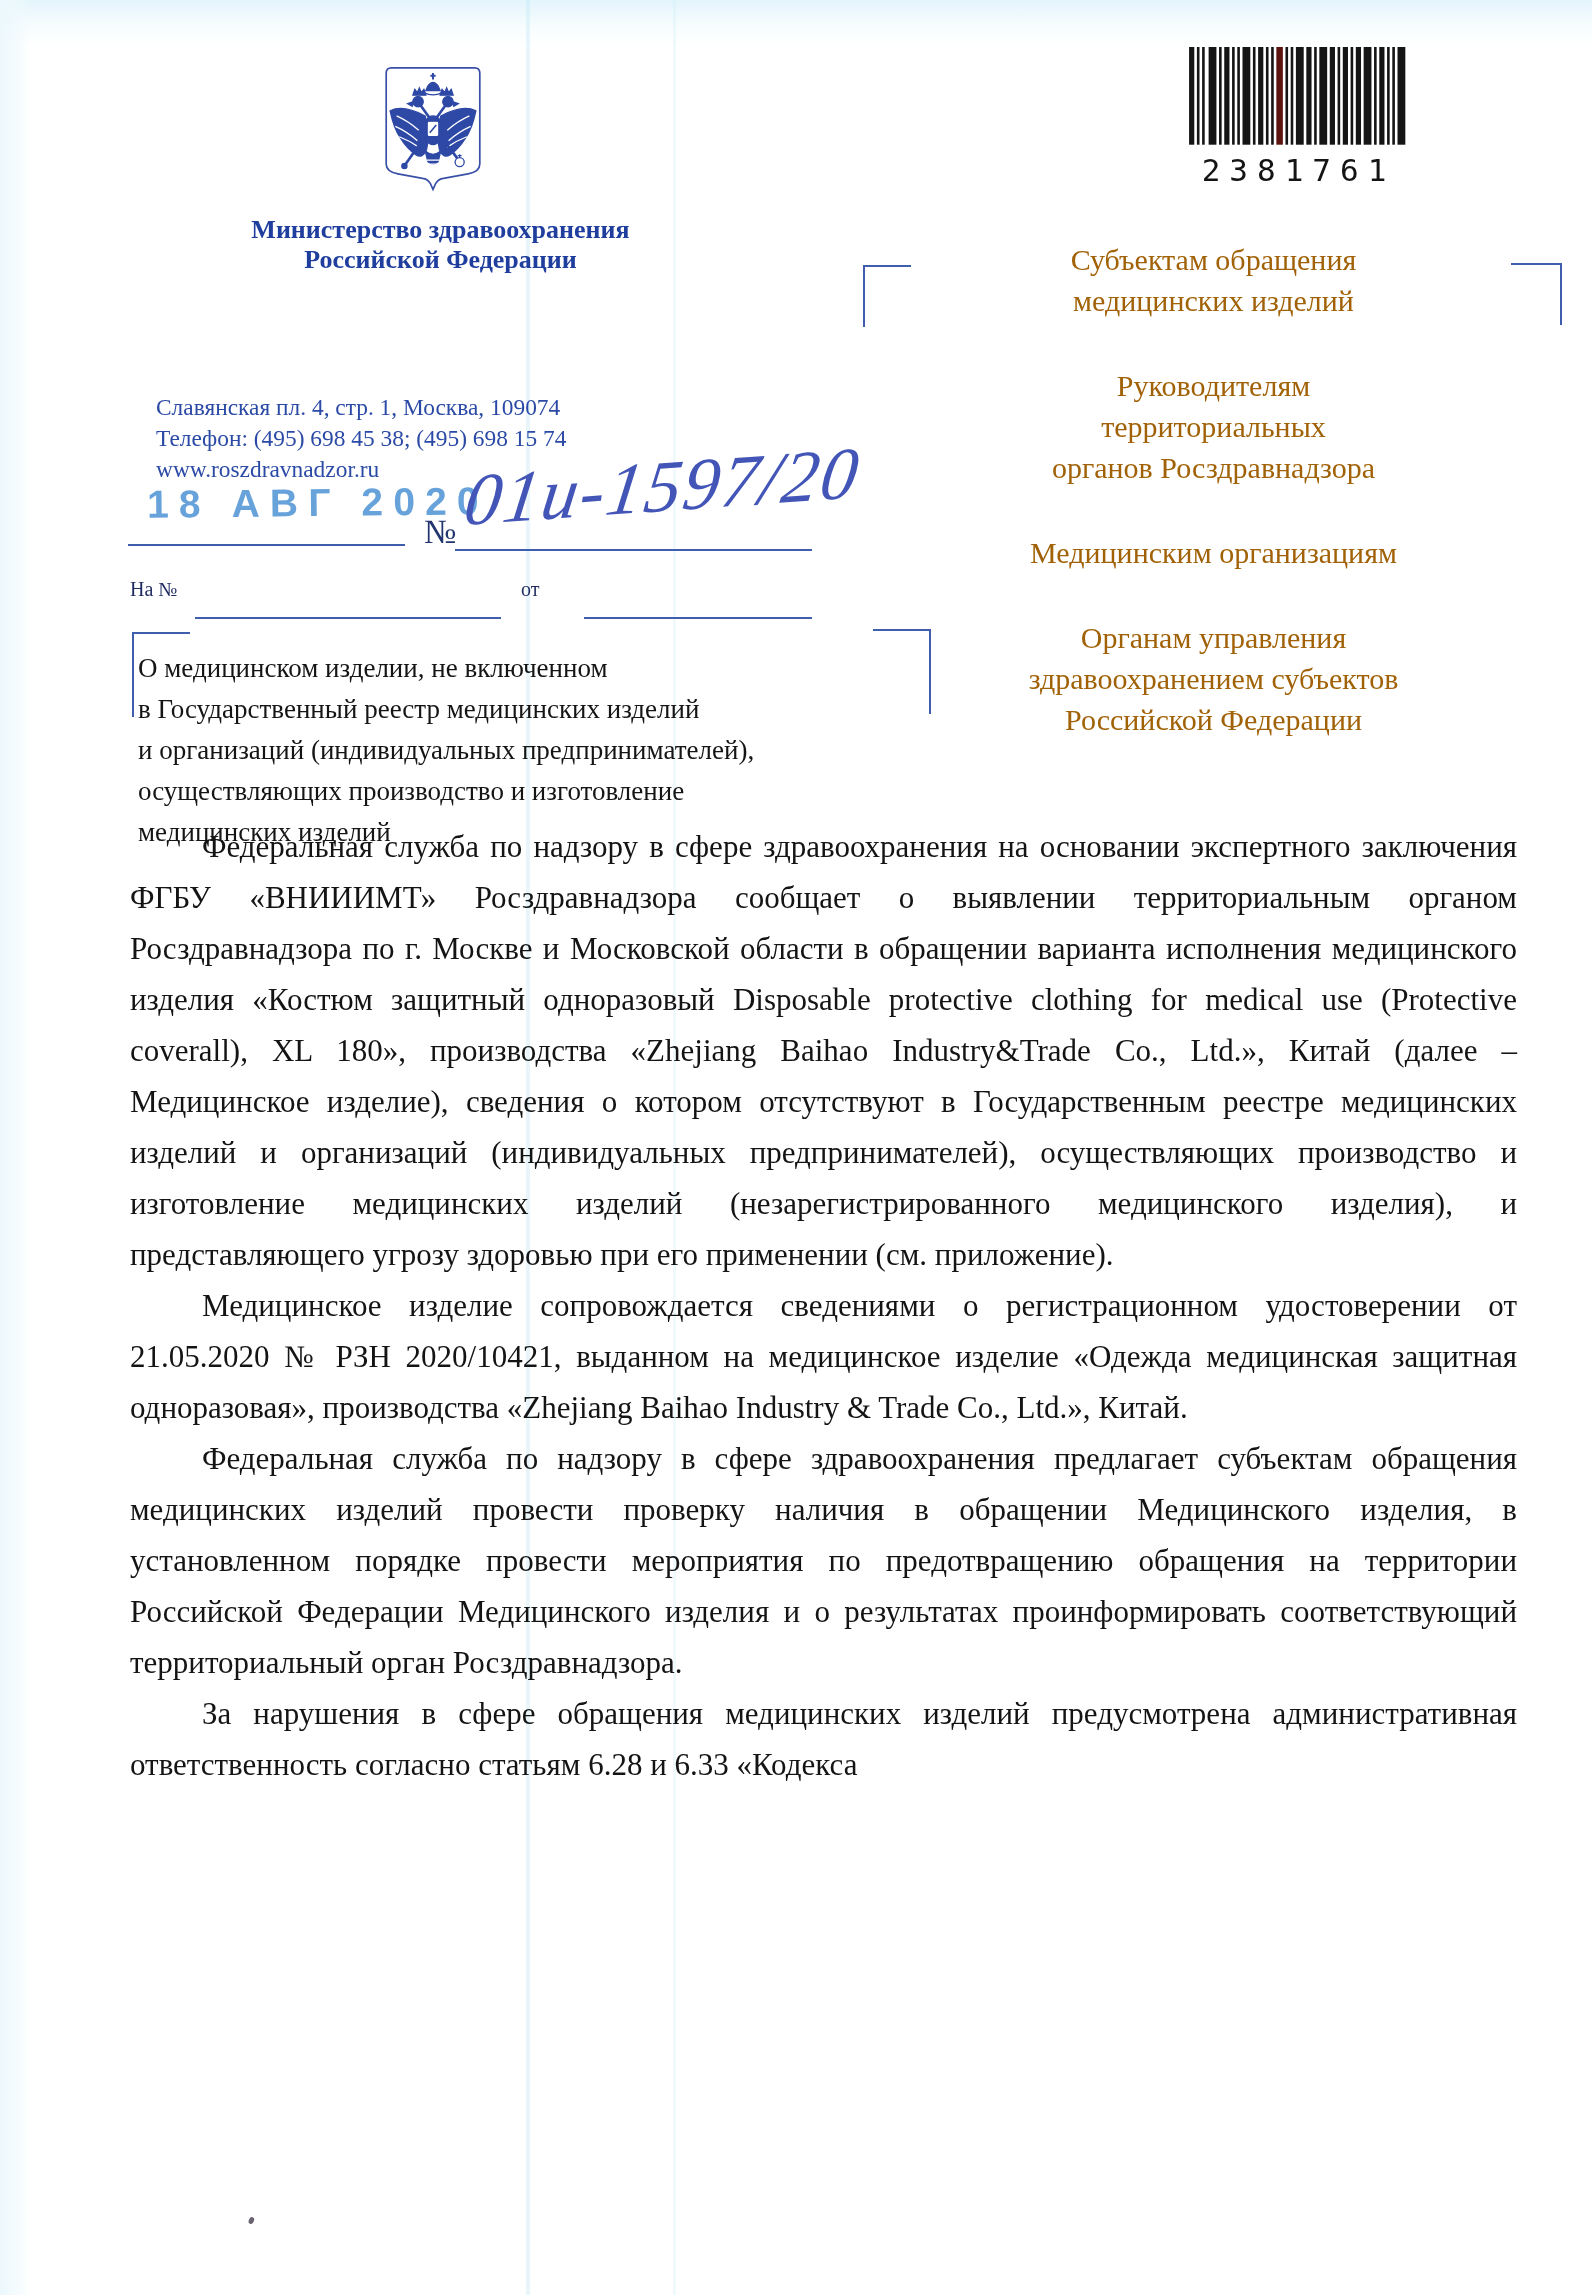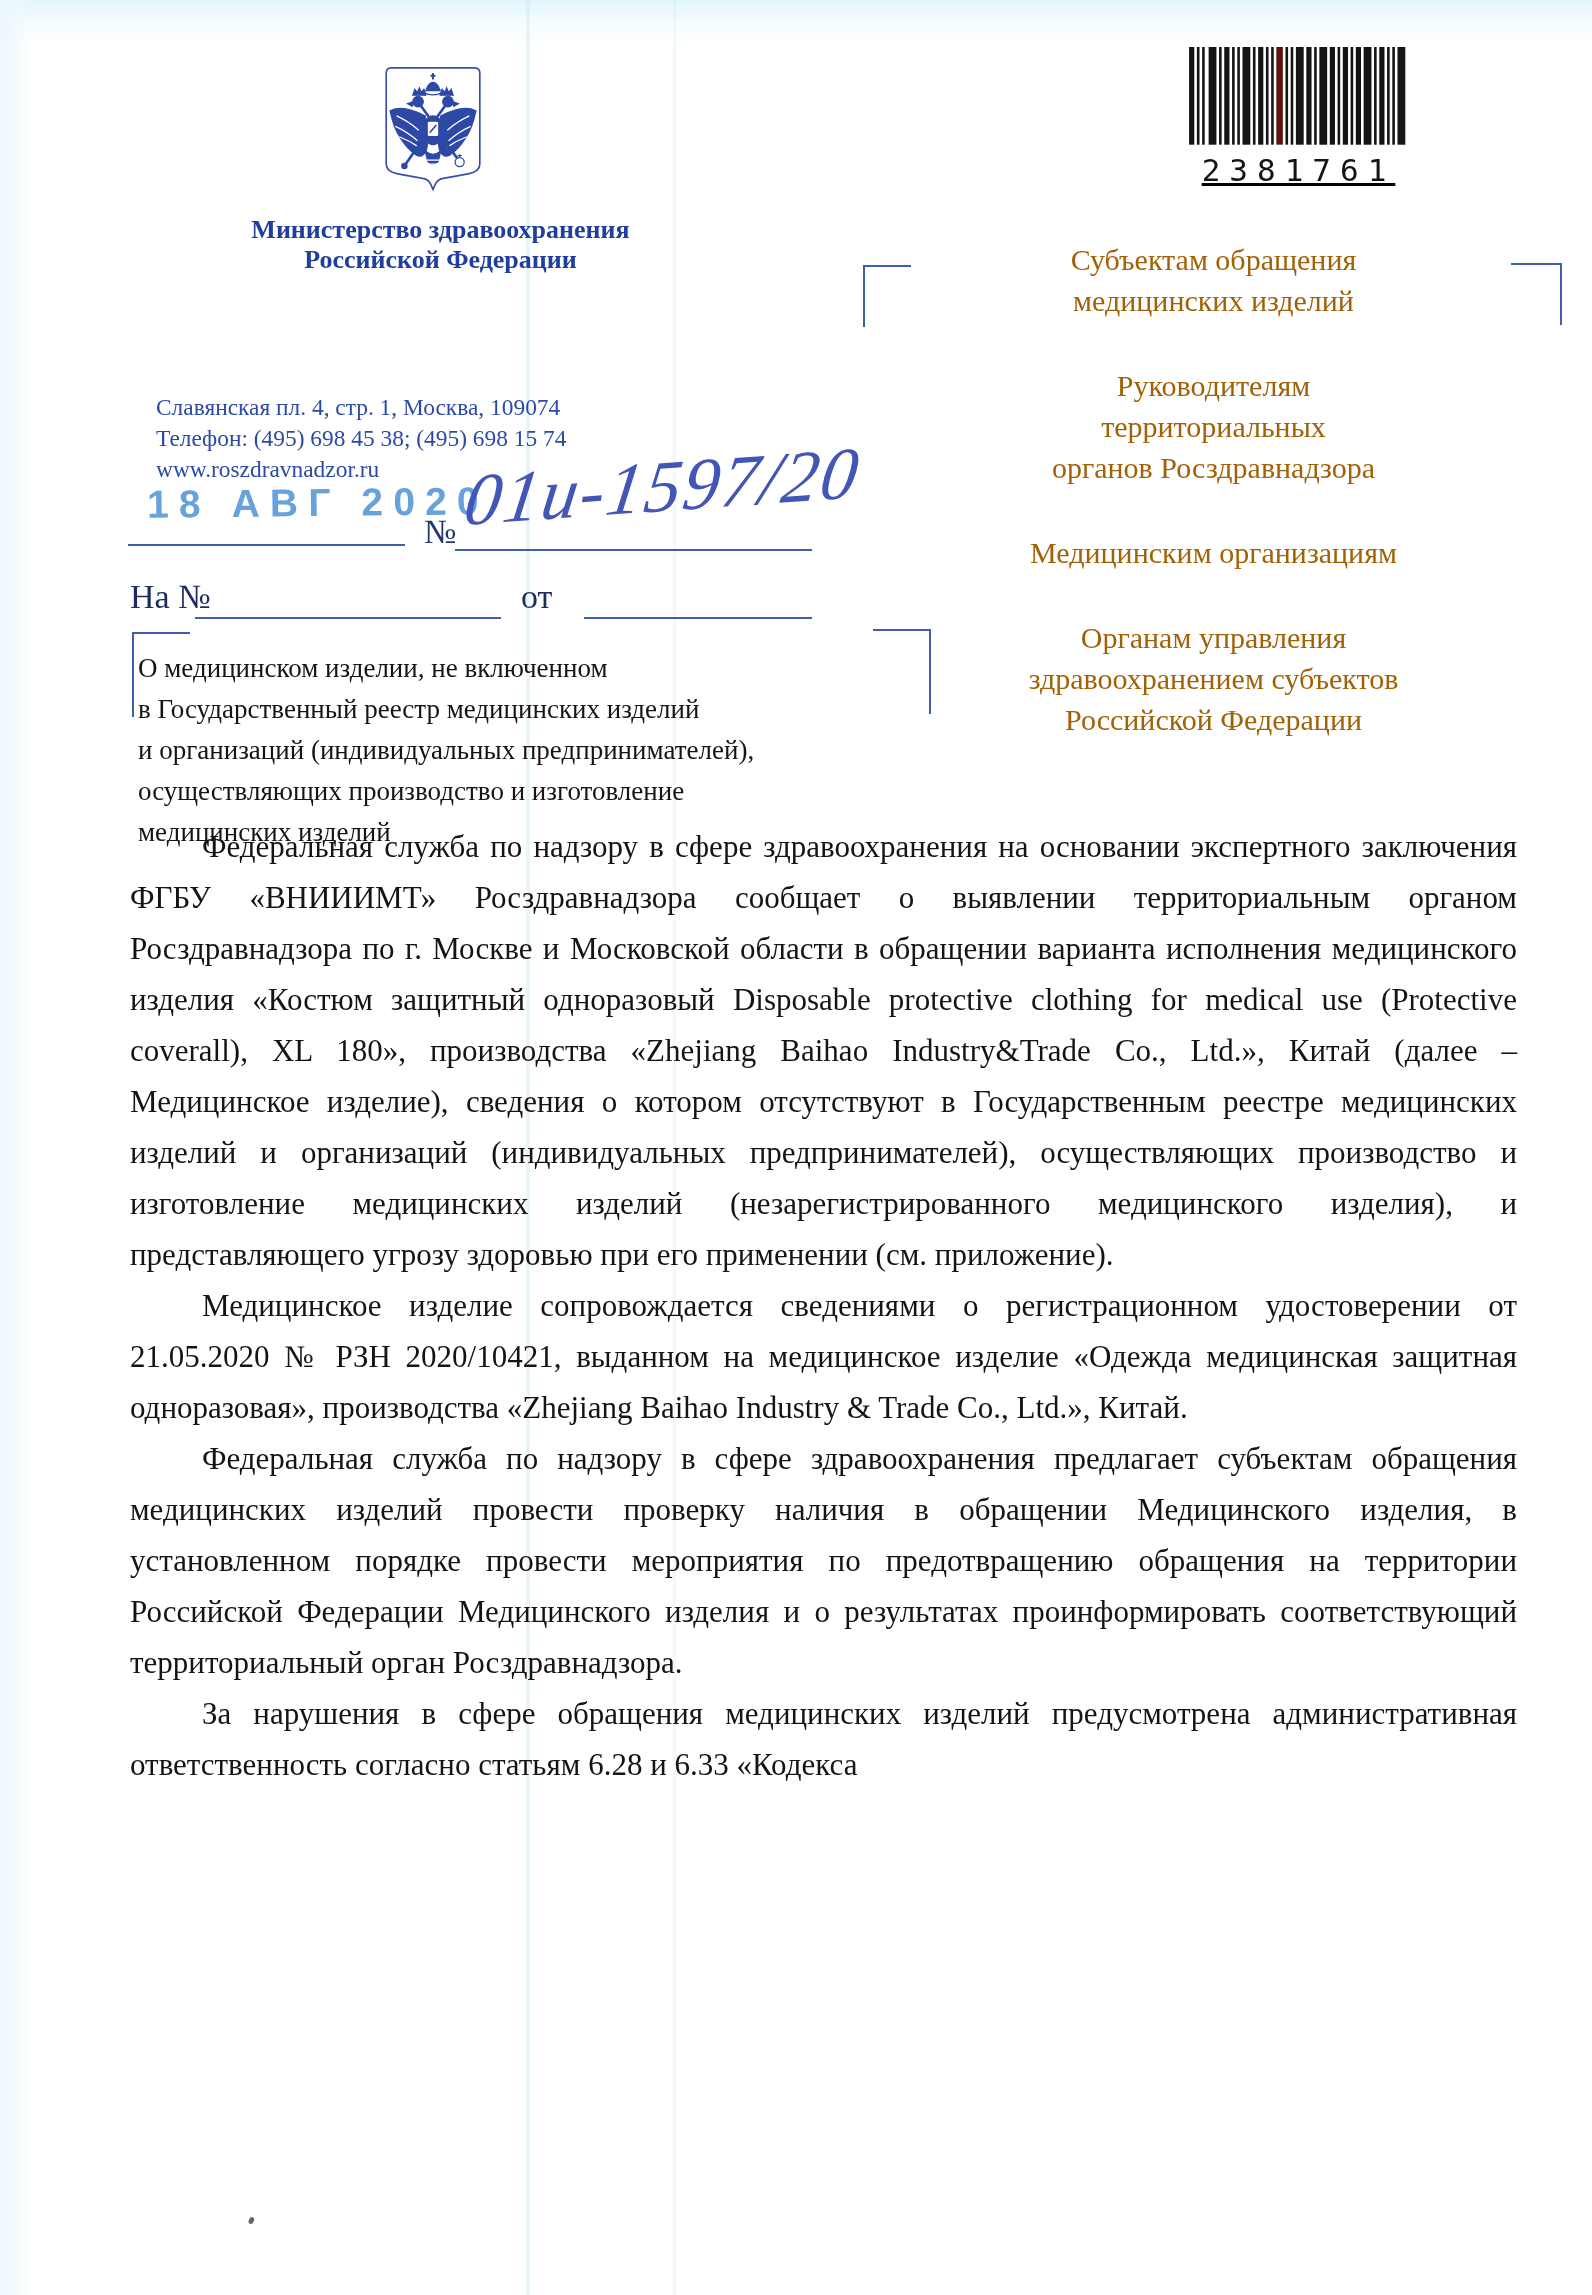--- a/index.html
+++ b/index.html
@@ -42,33 +42,33 @@
   .handwriting{
     position:absolute;left:465px;top:446px;width:364px;
     font-size:73px;color:#4356b8;font-style:italic;white-space:nowrap;
     transform:rotate(-4deg) skewX(-12deg);letter-spacing:2px;
   }
   .u-line{position:absolute;border-bottom:2.6px solid #3f5fae;}
   .u1{left:128px;top:544px;width:277px;}
   .u2{left:455px;top:549px;width:357px;}
   .u3{left:195px;top:617px;width:306px;}
   .u4{left:584px;top:617px;width:228px;}
-  .onum-label{position:absolute;font-size:34px;color:#1e2b5e;text-align:right;}
+  .onum-label{position:absolute;font-size:20px;color:#1e2b5e;text-align:right;}
   .na{left:130px;top:578px;}
   .ot{left:521px;top:578px;}
   
   .brk{position:absolute;border-color:#3f5fae;border-style:solid;border-width:0;}
   .brk-subj-l{left:132px;top:632px;width:56px;height:83px;border-top-width:2.6px;border-left-width:2.6px;}
   .brk-subj-r{left:873px;top:629px;width:56px;height:83px;border-top-width:2.6px;border-right-width:2.6px;}
   .subject{
     position:absolute;left:138px;top:648px;width:755px;
     font-size:27px;line-height:41px;color:#151515;white-space:pre-line;
   }
   
-  .barcode{position:absolute;left:1189px;top:47px;width:219px;text-align:center;text-decoration:underline;}
+  .barcode{position:absolute;left:1189px;top:47px;width:219px;text-align:center;}
   .barcode-digits{
     margin-top:3.9px;font-family:"DejaVu Sans Mono", monospace;
     font-size:31px;letter-spacing:9px;color:#141414;
   }
   
   .addressees{
     position:absolute;left:859px;top:239px;width:709px;text-align:center;
     font-size:30px;line-height:41px;color:#a16207;
   }
   .addressee{white-space:pre-line;margin:0 0 44px 0;}

